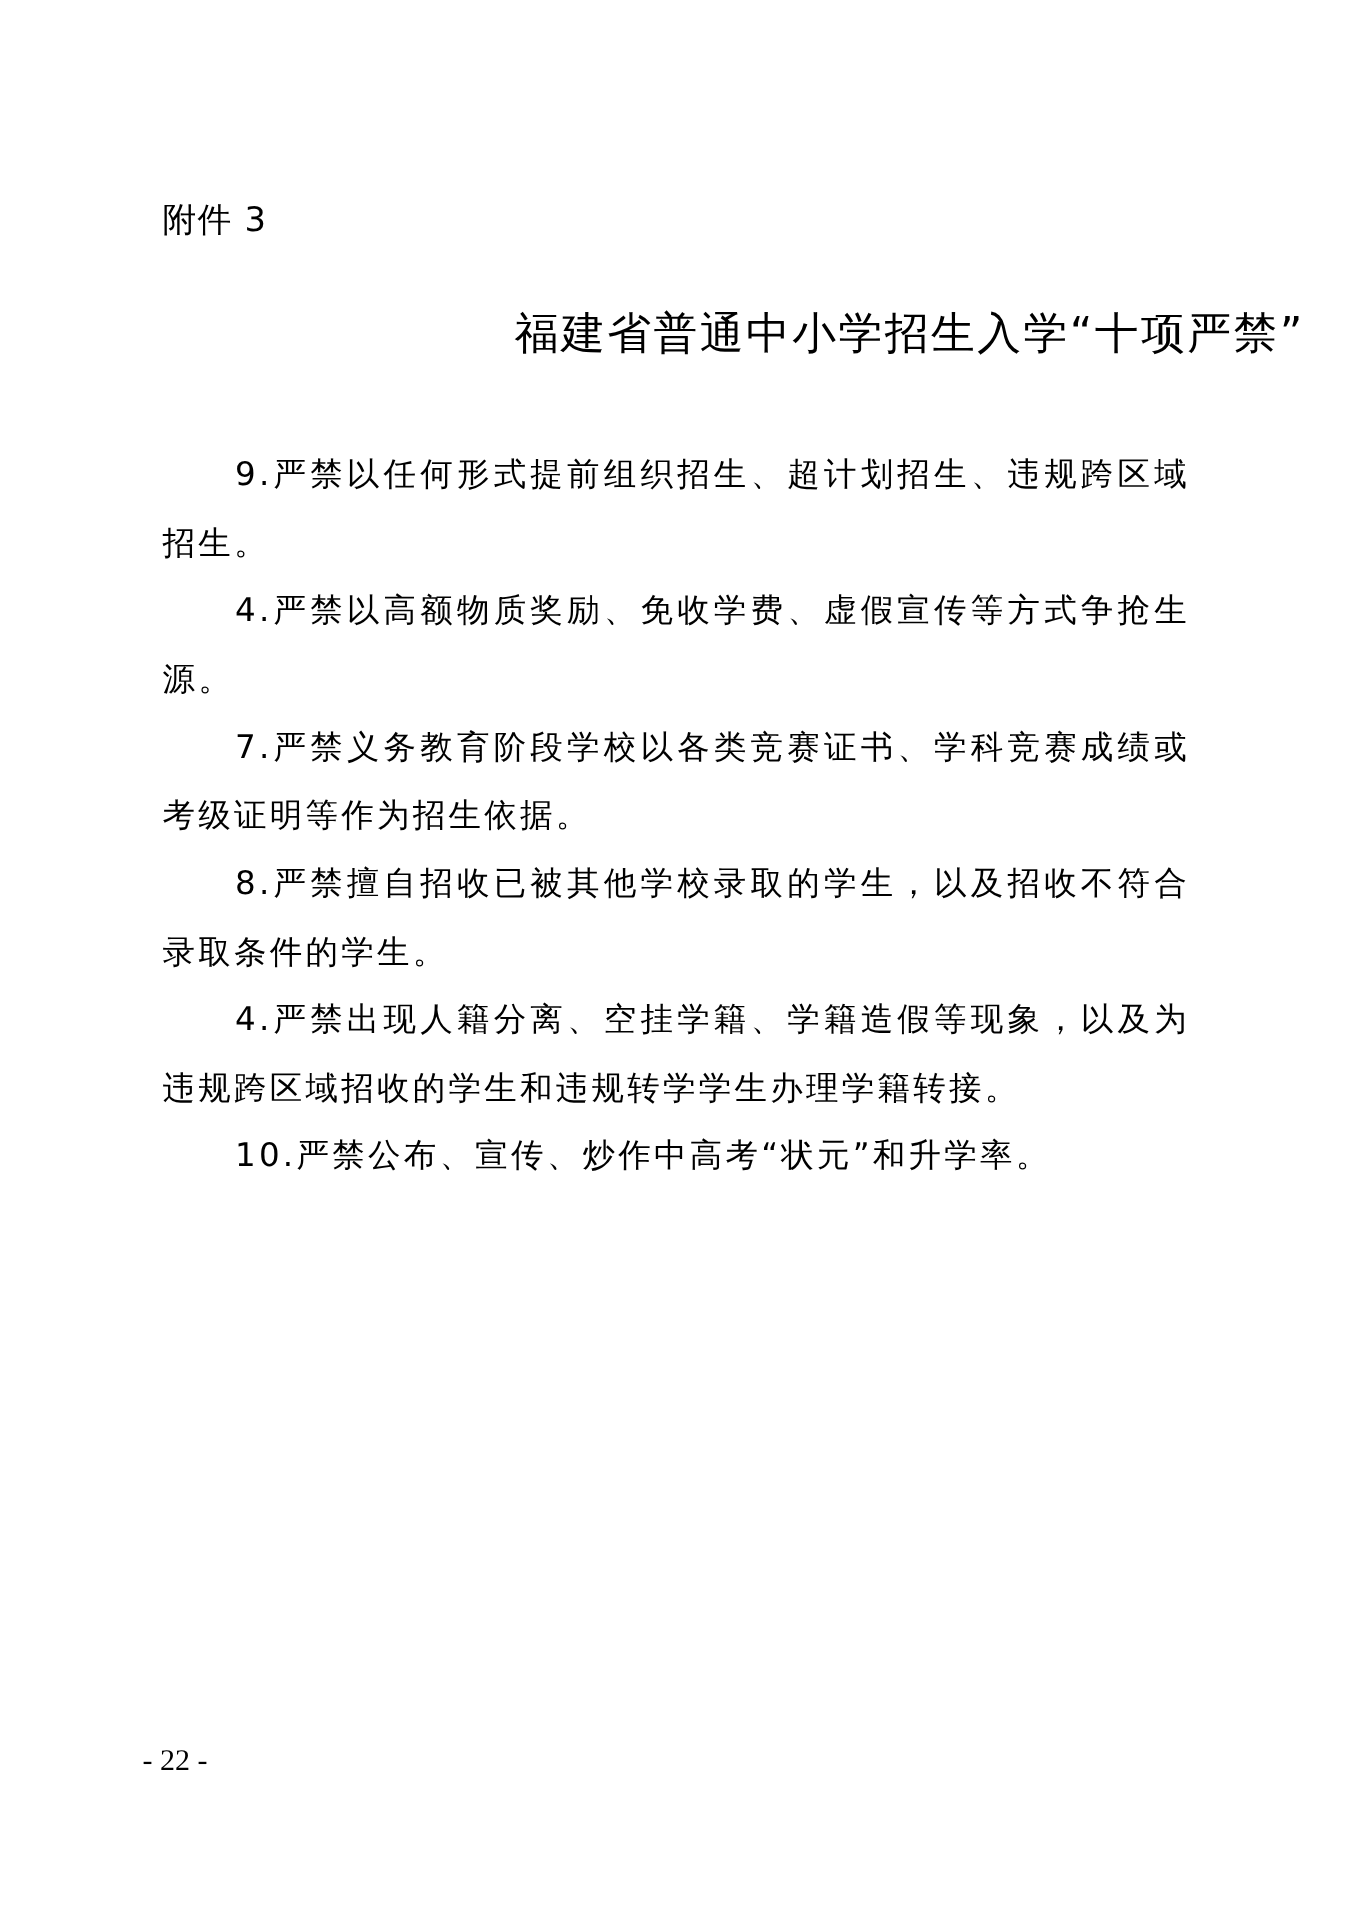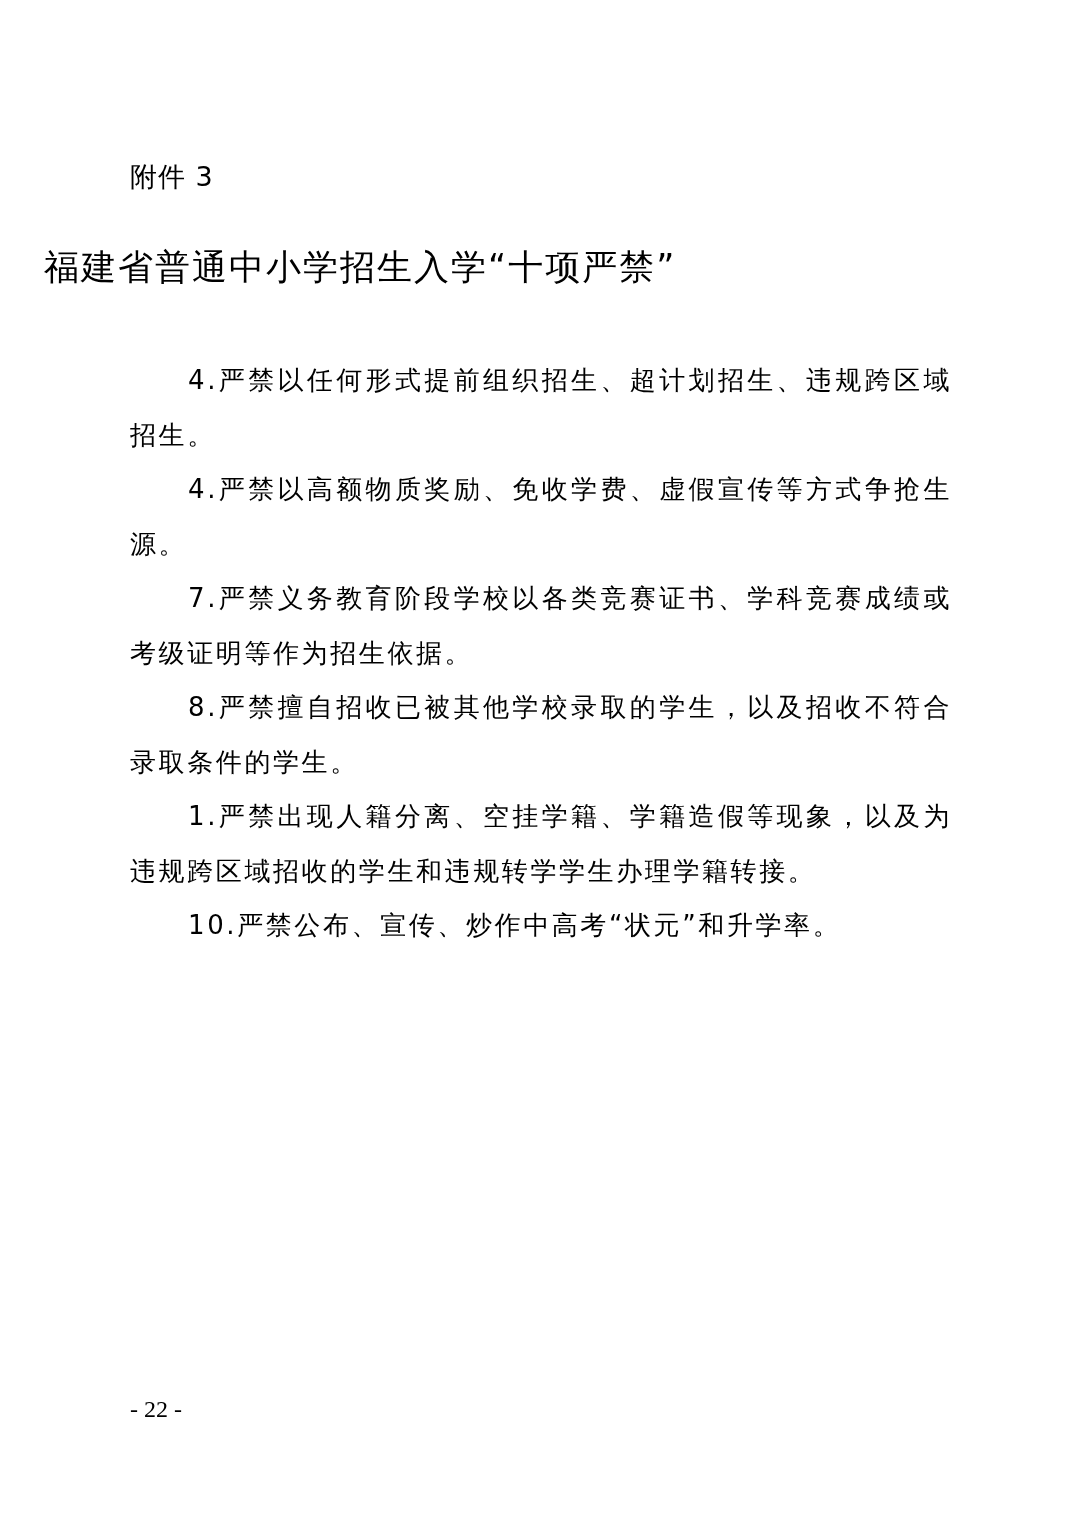--- a/index.html
+++ b/index.html
@@ -22,21 +22,21 @@
       font-size: 27px;
       line-height: 40px;
       letter-spacing: 1px;
       margin-top: 15px;
     }
     .doc-title {
       position: absolute;
       left: 0;
       width: 1044px;
       top: 242px;
-      text-align: left;
+      text-align: right;
       font-size: 35px;
       line-height: 50px;
       letter-spacing: 2px;
     }
     .title-inner {
       display: inline-block;
       margin-left: 44px;
     }
     .rules {
       position: absolute;
@@ -51,38 +51,38 @@
       font-size: 26px;
       line-height: 54.5px;
       text-indent: 58px;
       text-align: justify;
       text-align-last: left;
       letter-spacing: 2.6px;
       margin: 0;
     }
     .page-number {
       position: absolute;
-      left: 130px;
+      left: 114px;
       top: 1394px;
       font-family: "Liberation Serif", "DejaVu Serif", serif;
       font-size: 24px;
       line-height: 30px;
     }
   </style>
 </head>
 <body>
 
 <div class="attachment-label">附件 3</div>
 
 <div class="doc-title">
   <span class="title-inner">福建省普通中小学招生入学“十项严禁”</span>
 </div>
 
 <ol class="rules">
-  <li class="rule">4.严禁以任何形式提前组织招生、超计划招生、违规跨区域招生。</li>
+  <li class="rule">9.严禁以任何形式提前组织招生、超计划招生、违规跨区域招生。</li>
   <li class="rule">4.严禁以高额物质奖励、免收学费、虚假宣传等方式争抢生源。</li>
   <li class="rule">7.严禁义务教育阶段学校以各类竞赛证书、学科竞赛成绩或考级证明等作为招生依据。</li>
   <li class="rule">8.严禁擅自招收已被其他学校录取的学生，以及招收不符合录取条件的学生。</li>
-  <li class="rule">1.严禁出现人籍分离、空挂学籍、学籍造假等现象，以及为违规跨区域招收的学生和违规转学学生办理学籍转接。</li>
+  <li class="rule">4.严禁出现人籍分离、空挂学籍、学籍造假等现象，以及为违规跨区域招收的学生和违规转学学生办理学籍转接。</li>
   <li class="rule">10.严禁公布、宣传、炒作中高考“状元”和升学率。</li>
 </ol>
 
 <div class="page-number">- 22 -</div>
 
 </body></html>

